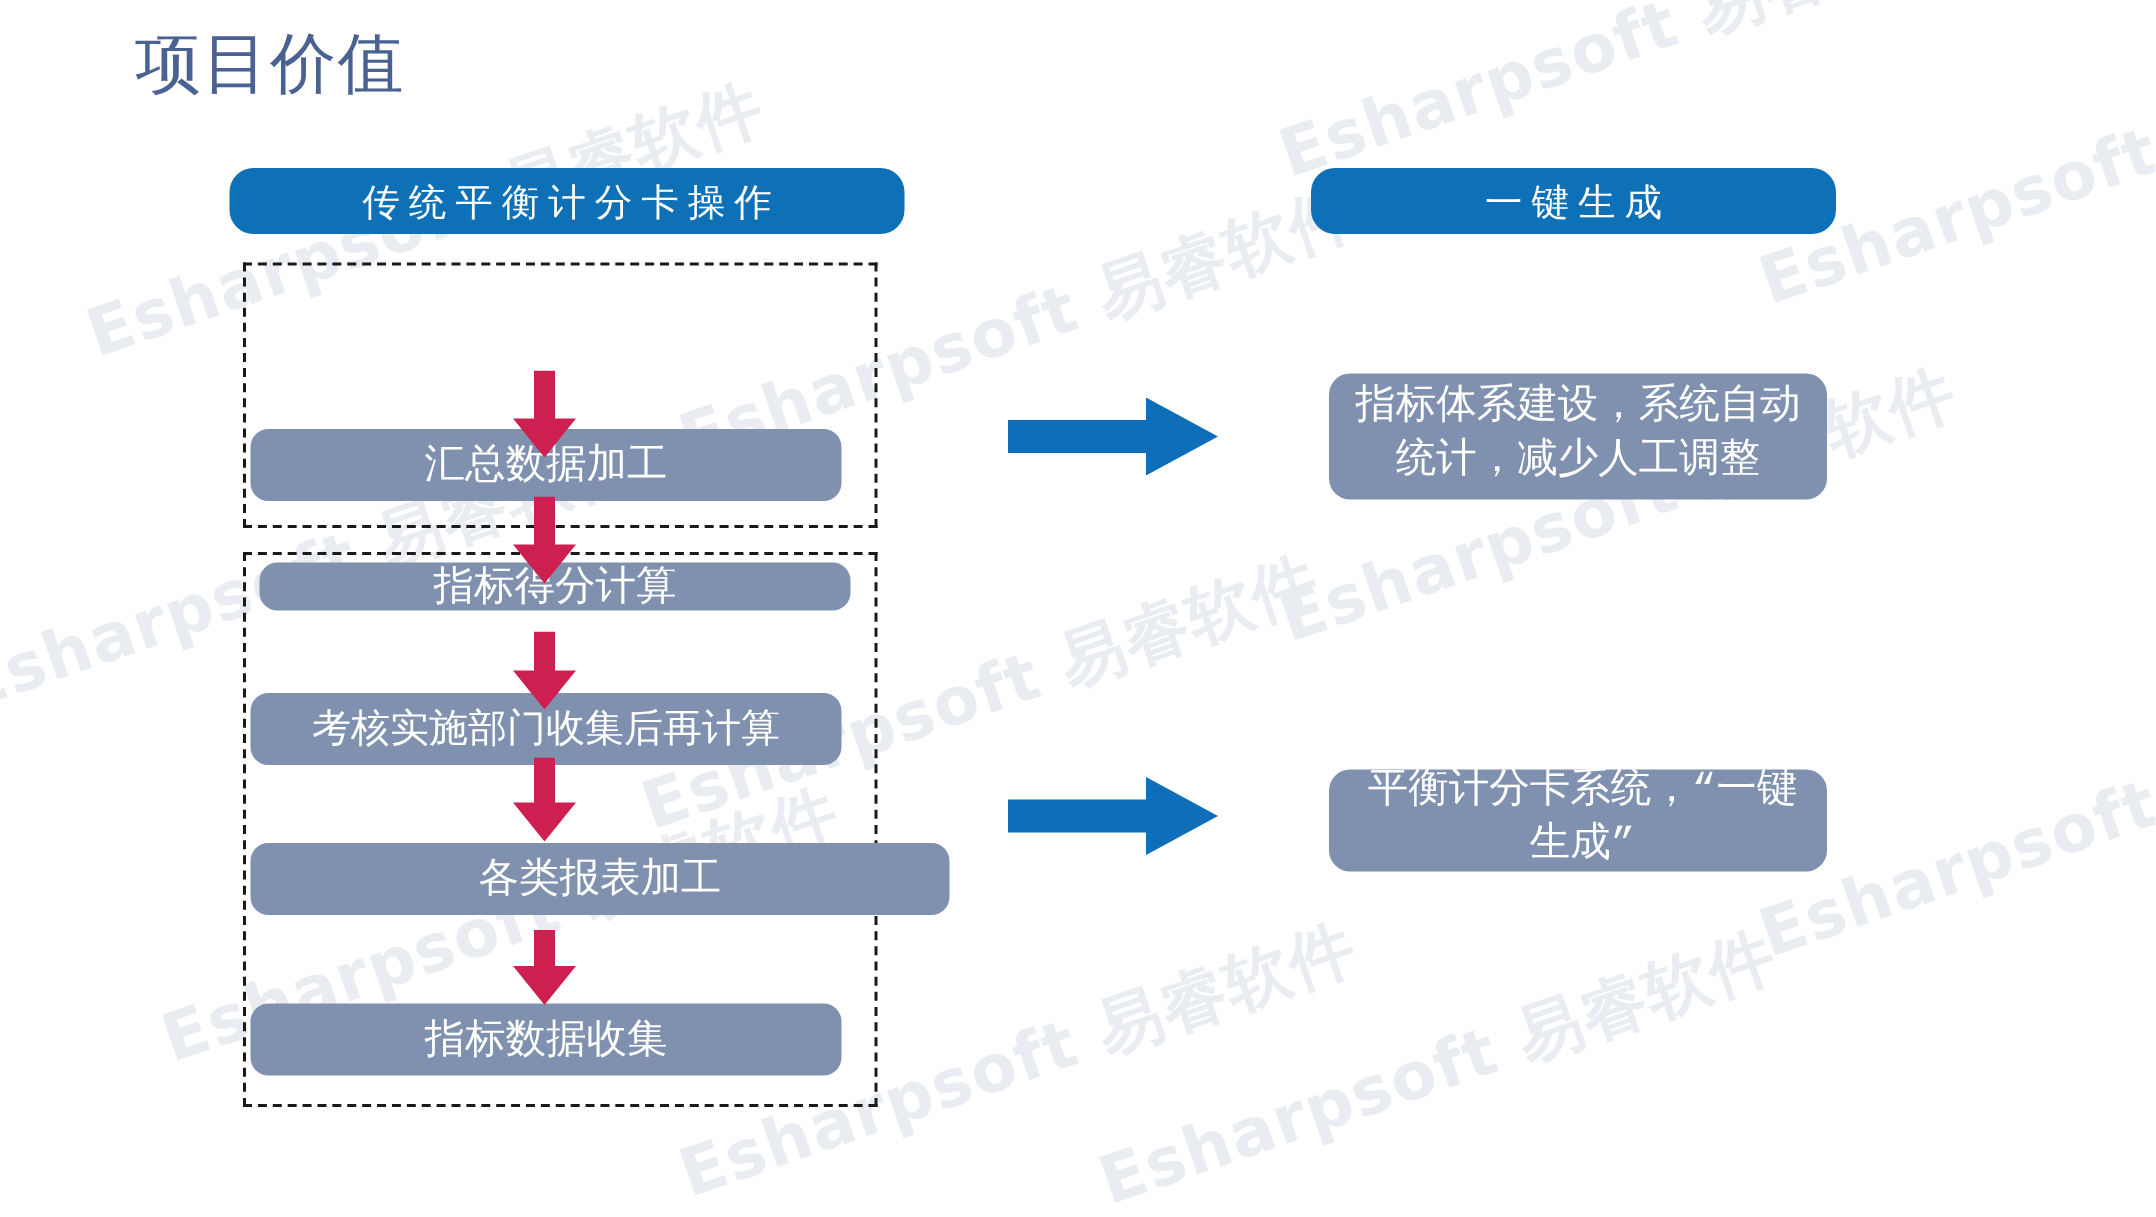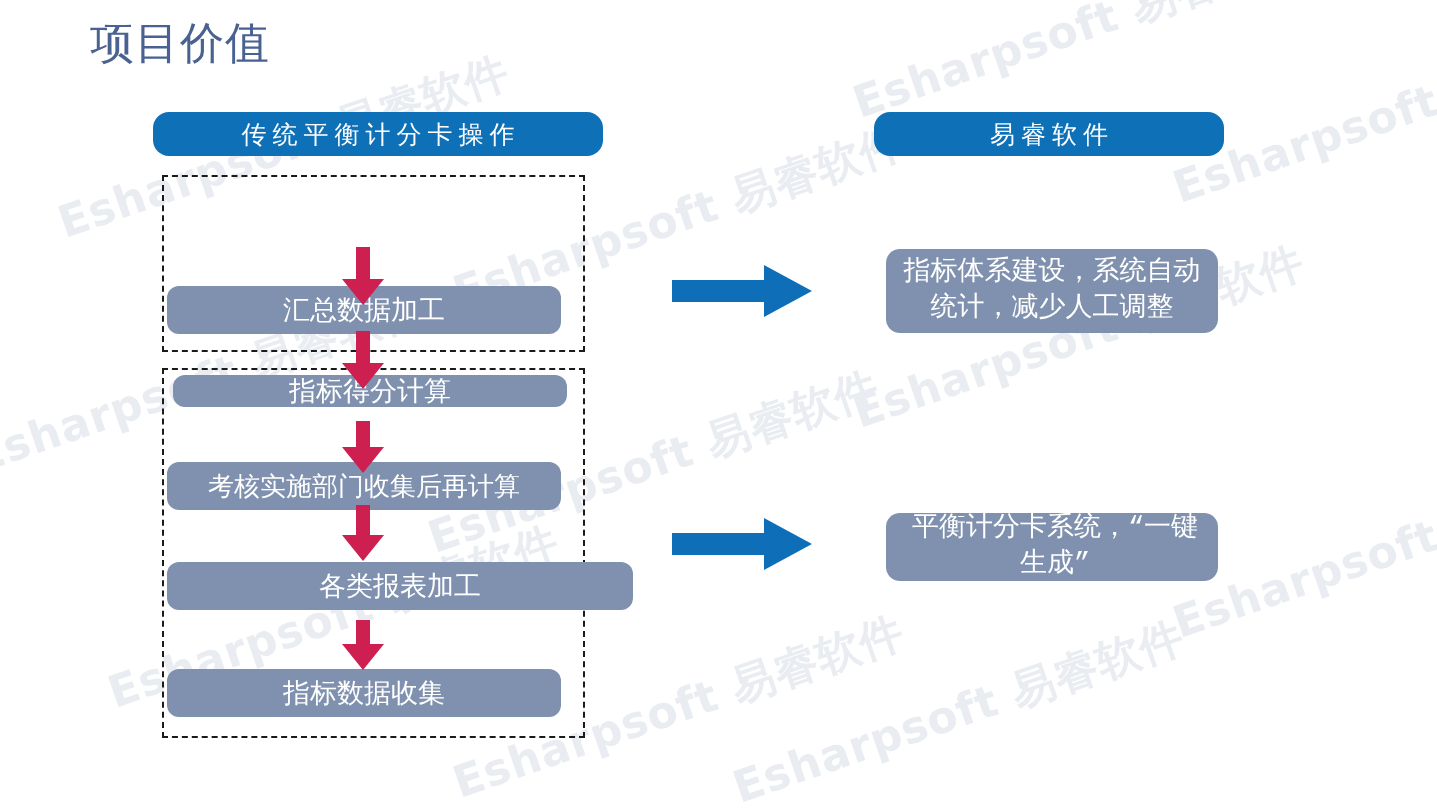--- a/index.html
+++ b/index.html
@@ -164,21 +164,21 @@
     <div class="wm" style="left:1175px;top:595px;">Esharpsoft 易睿软件</div>
     <div class="wm" style="left:110px; top:665px;">Esharpsoft 易睿软件</div>
     <div class="wm" style="left:455px; top:755px;">Esharpsoft 易睿软件</div>
     <div class="wm" style="left:735px; top:760px;">Esharpsoft 易睿软件</div>
   </div>
 
   <div id="page-title">项目价值</div>
 
   <div class="col-header" id="header-left">传统平衡计分卡操作</div>
 
-  <div class="col-header" id="header-right">易睿软件</div>
+  <div class="col-header" id="header-right">一键生成</div>
 
   <div class="dashed-group" id="group-collect"></div>
 
   <div class="dashed-group" id="group-calculate"></div>
 
 
   <div class="proc-box" id="box-2">汇总数据加工</div>
 
   <div class="proc-box" id="box-3">指标得分计算</div>
 

